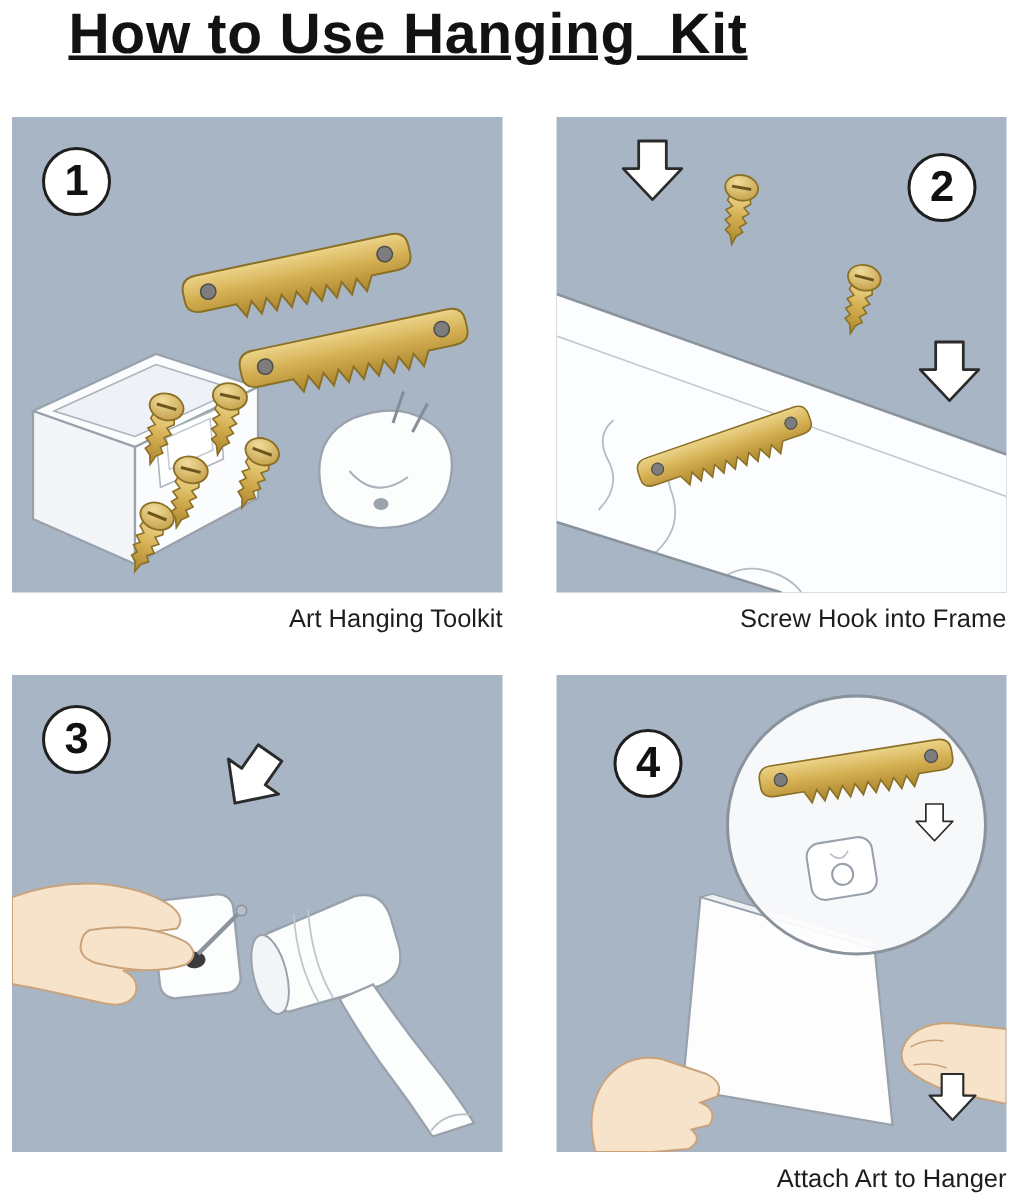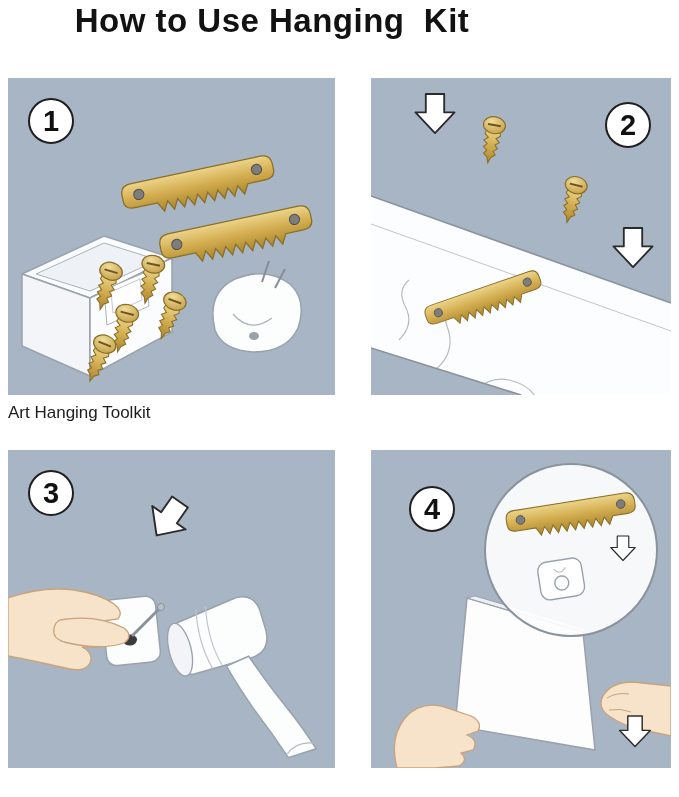--- a/index.html
+++ b/index.html
@@ -2,36 +2,36 @@
 <html><head>
 <meta charset="utf-8">
 <style>
   html,body{margin:0;padding:0;}
   body{
     width:679px;height:797px;position:relative;background:#ffffff;
     font-family:"Liberation Sans", sans-serif;overflow:hidden;
   }
   .page-title{
     position:absolute;top:2px;left:0;width:544px;text-align:center;
-    font-size:33px;font-weight:700;color:#121212;white-space:pre;
-    letter-spacing:0.5px;margin:0;
+    font-size:38px;font-weight:700;color:#121212;white-space:pre;
+    letter-spacing:0.5px;margin:0;text-decoration:underline;
   }
   .step{position:absolute;}
   .step .panel{
     position:relative;background:#a8b5c4;overflow:hidden;
   }
   .step .panel svg{display:block;width:100%;height:100%;}
   .badge{
     position:absolute;width:46px;height:46px;border-radius:50%;
     background:#ffffff;border:2px solid #1f1f1f;box-sizing:border-box;
     display:flex;align-items:center;justify-content:center;
     font-size:29px;font-weight:700;color:#111;z-index:5;
   }
   .caption{
-    margin:8px 0 0 0;text-align:left;font-size:17px;color:#1d1d1f;
+    margin:8px 0 0 0;text-align:right;font-size:17px;color:#1d1d1f;
     font-weight:400;
   }
   
   #step1{left:8px;top:78px;width:327px;}
   #step1 .panel{width:327px;height:317px;}
   #step2{left:371px;top:78px;width:300px;}
   #step2 .panel{width:300px;height:317px;}
   #step3{left:8px;top:450px;width:327px;}
   #step3 .panel{width:327px;height:318px;}
   #step4{left:371px;top:450px;width:300px;}
@@ -120,20 +120,21 @@
         <polygon points="0,270 150,317 0,317" fill="#a8b5c4"></polygon>
         <line x1="0" y1="270" x2="150" y2="317" stroke="#8a929c" stroke-width="1.6"></line>
       </g>
       <use href="#sawtooth" transform="translate(52,230) rotate(-19)"></use>
       <use href="#screwShape" transform="translate(124,44) rotate(10) scale(1.3)"></use>
       <use href="#screwShape" transform="translate(206,104) rotate(14) scale(1.3)"></use>
       <use href="#arrowDown" transform="translate(64,16) scale(1.15)"></use>
       <use href="#arrowDown" transform="translate(262,150) scale(1.15)"></use>
     </svg>
   </div>
+  <p class="caption">Screw Hook into Frame</p>
 </section>
 
 <section class="step" id="step3">
   <div class="panel">
     <div class="badge">
       <span>3</span>
     </div>
     <svg viewBox="0 0 327 318">
       <use href="#arrowDown" transform="translate(172,52) rotate(35) scale(1.2)"></use>
       <g transform="rotate(-6 122 180)">
@@ -184,13 +185,14 @@
         <g transform="rotate(-9 190 128)">
           <rect x="168" y="110" width="44" height="38" rx="9" fill="#ffffff" stroke="#99a2ac" stroke-width="1.4"></rect>
           <circle cx="190" cy="133" r="7" fill="none" stroke="#99a2ac" stroke-width="1.4"></circle>
           <path d="M184,118 q6,8 12,0" stroke="#b6bcc4" stroke-width="1" fill="none"></path>
         </g>
         <use href="#arrowDown" transform="translate(252,86) scale(0.72)"></use>
       </g>
       <use href="#arrowDown" transform="translate(264,266) scale(0.9)"></use>
     </svg>
   </div>
+  <p class="caption">Attach Art to Hanger</p>
 </section>
 
 </body></html>

